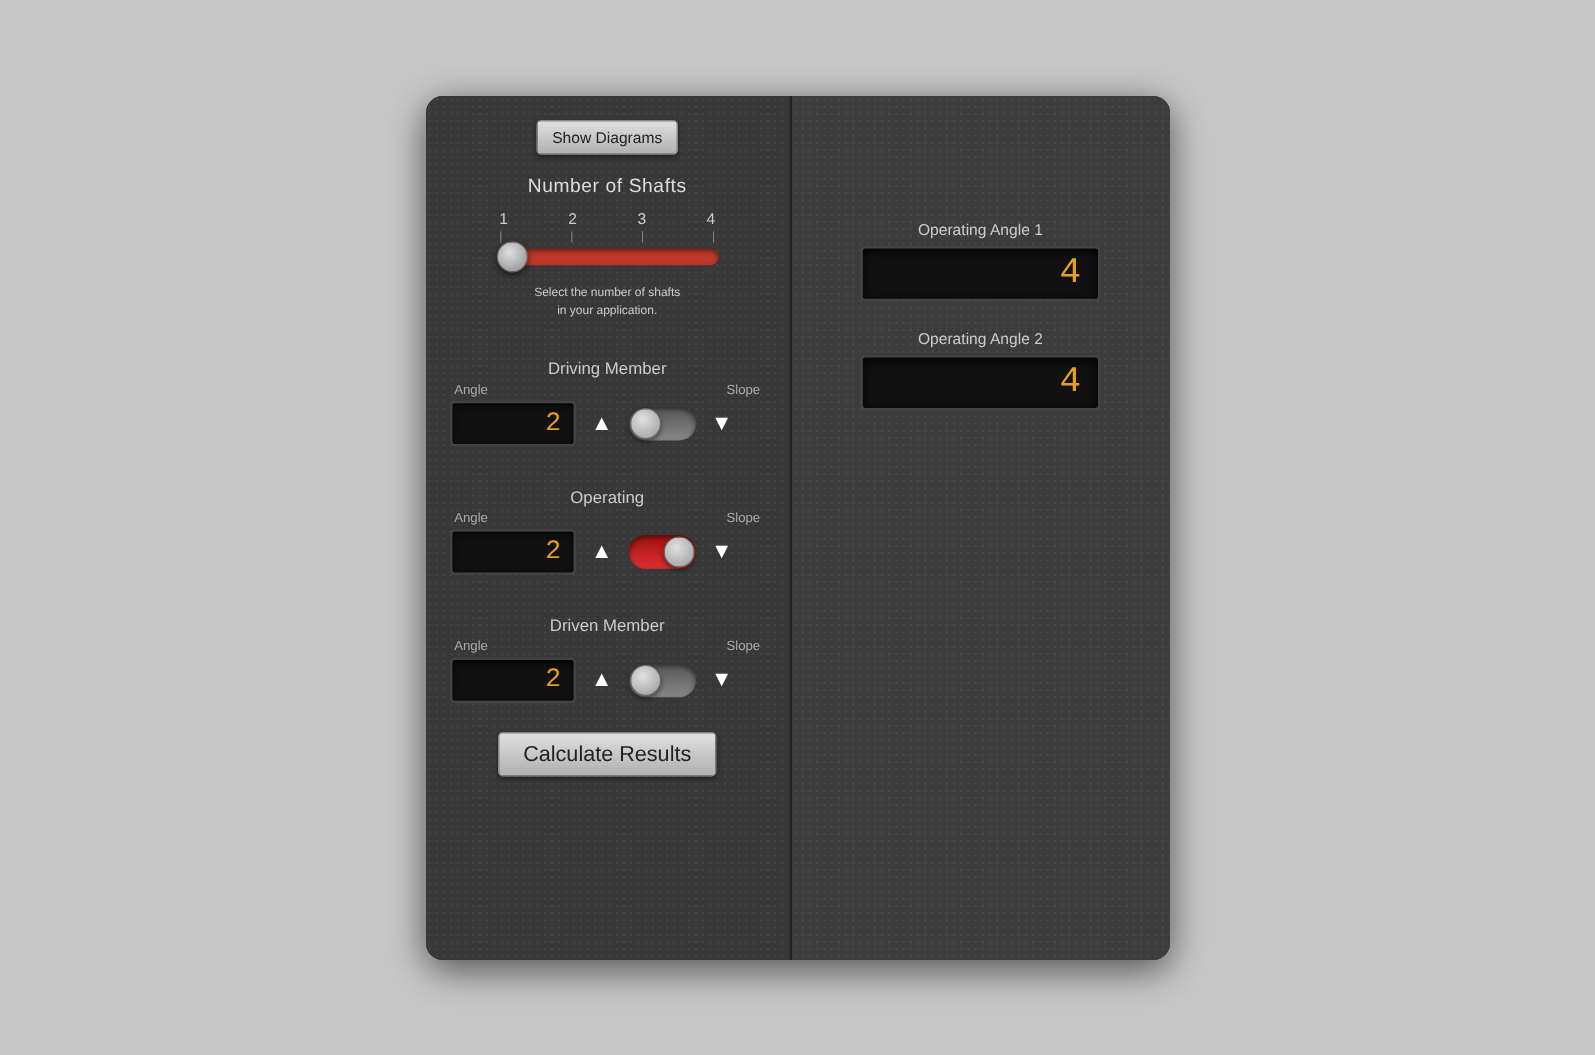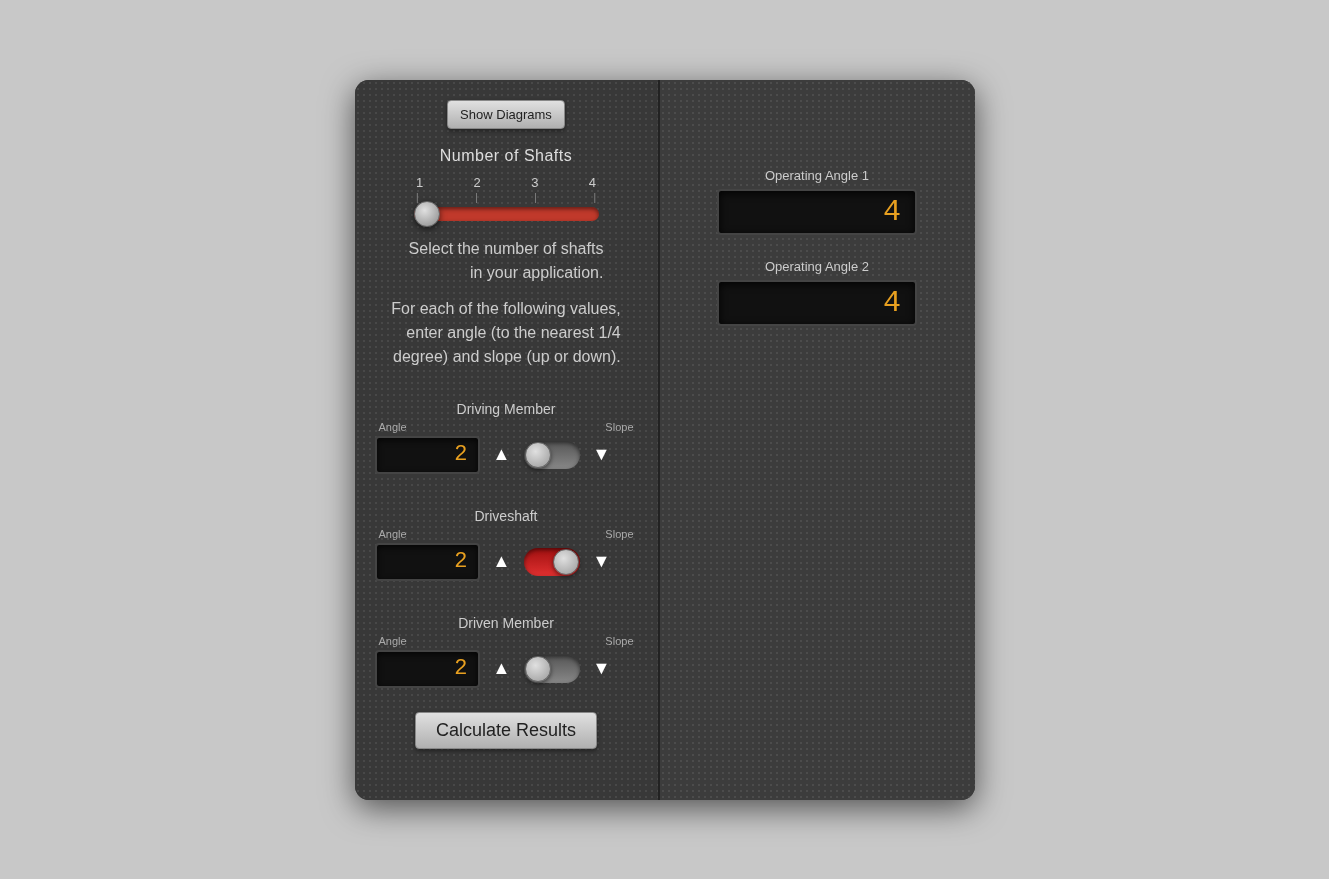--- a/index.html
+++ b/index.html
@@ -35,21 +35,21 @@
       align-items: center;
       border-right: 2px solid #222;
       background: #383838;
       background-image: radial-gradient(circle, #484848 1px, transparent 1px);
       background-size: 6px 6px;
     }
 
     
     .right-panel {
       flex: 1;
-      padding: 8px;
+      padding: 24px;
       display: flex;
       flex-direction: column;
       align-items: flex-start;
       justify-content: flex-start;
       background: #3c3c3c;
       background-image: radial-gradient(circle, #4c4c4c 1px, transparent 1px);
       background-size: 6px 6px;
     }
 
     
@@ -107,22 +107,22 @@
       position: absolute;
       top: -6px;
       left: 0px;
       box-shadow: 0 2px 6px rgba(0,0,0,0.6);
       border: 1px solid #666;
     }
 
     
     .desc-text {
       color: #ccc;
-      font-size: 16px;
-      text-align: right;
+      font-size: 10px;
+      text-align: center;
       line-height: 1.5;
       margin-bottom: 12px;
     }
 
     
     .member-group {
       width: 100%;
       margin-bottom: 14px;
     }
     .member-title {
@@ -289,44 +289,39 @@
     <div class="slider-container">
       <div class="slider-track">
         <div class="slider-thumb"></div>
       </div>
     </div>
 
     <div class="desc-text">
       <span>Select the number of shafts</span><br>
       <span>in your application.</span>
     </div>
-    <div class="desc-text">
-      <span>For each of the following values,</span><br>
-      <span>enter angle (to the nearest 1/4</span><br>
-      <span>degree) and slope (up or down).</span>
-    </div>
 
     <div class="member-group">
       <div class="member-title">Driving Member</div>
       <div class="member-labels">
         <span class="member-label">Angle</span>
         <span class="member-label">Slope</span>
       </div>
       <div class="member-controls">
         <div class="lcd-display">2</div>
         <button class="arrow-btn">▲</button>
         <div class="toggle-switch left">
           <div class="toggle-knob left"></div>
         </div>
         <button class="arrow-btn">▼</button>
       </div>
     </div>
 
     <div class="member-group">
-      <div class="member-title">Driveshaft</div>
+      <div class="member-title">Operating</div>
       <div class="member-labels">
         <span class="member-label">Angle</span>
         <span class="member-label">Slope</span>
       </div>
       <div class="member-controls">
         <div class="lcd-display">2</div>
         <button class="arrow-btn">▲</button>
         <div class="toggle-switch right">
           <div class="toggle-knob right"></div>
         </div>

